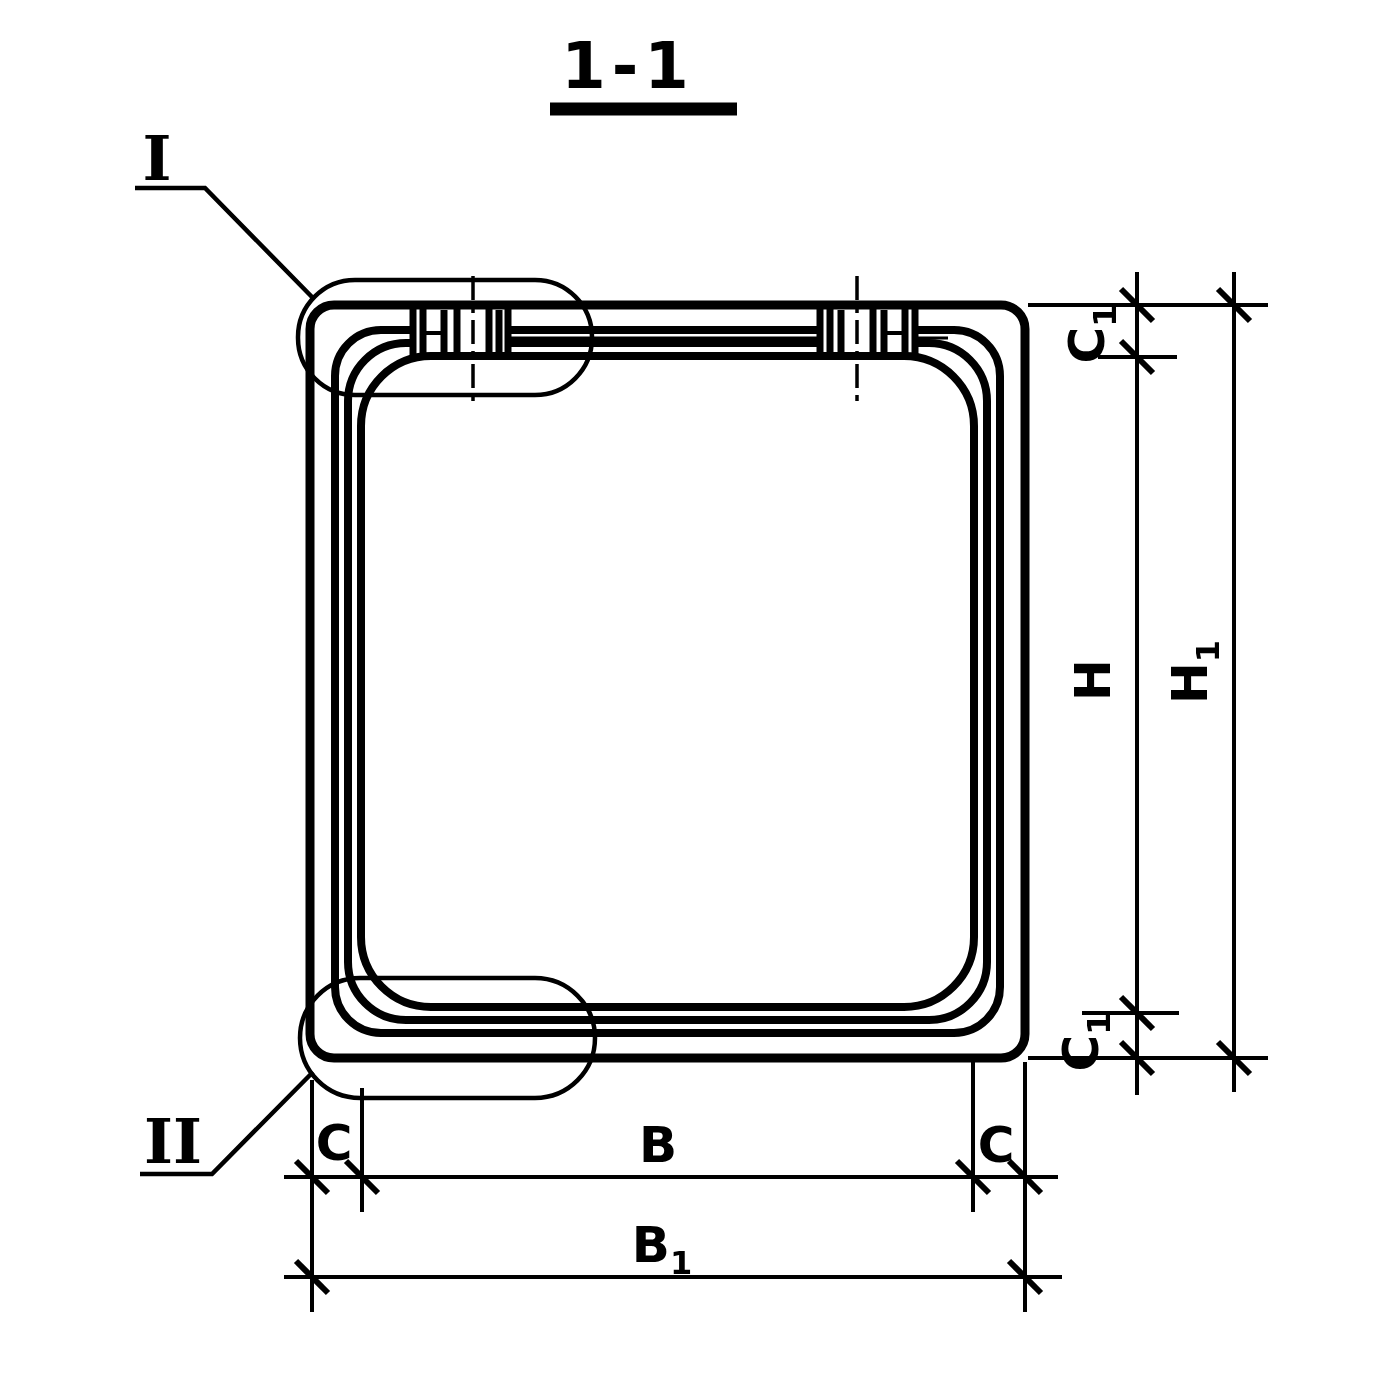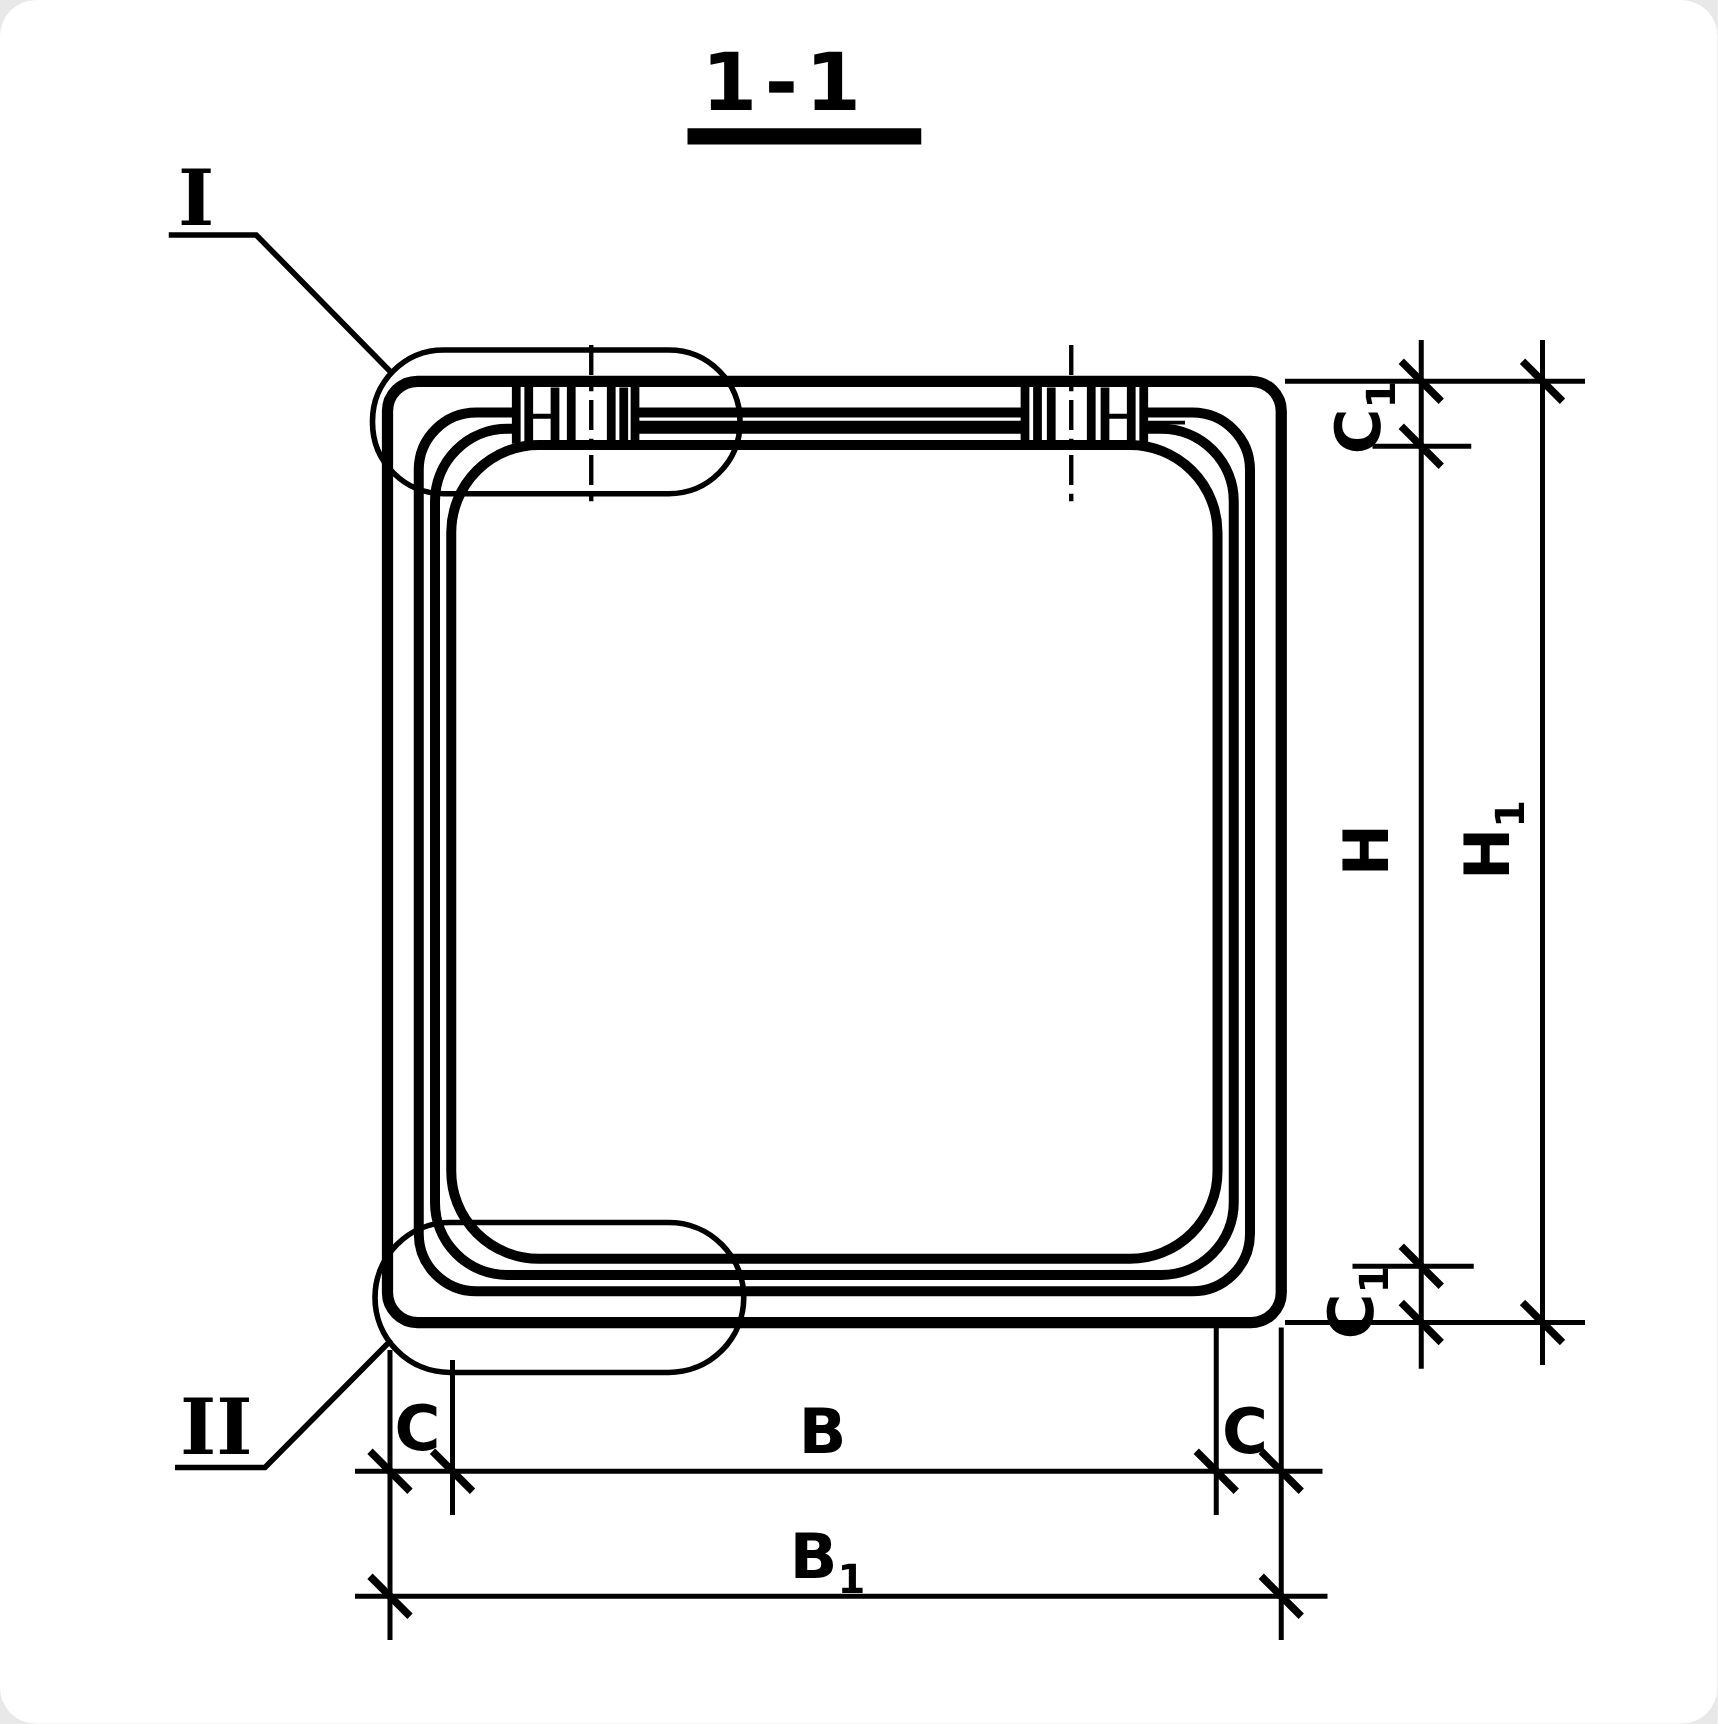--- a/index.html
+++ b/index.html
@@ -2,21 +2,20 @@
 <html><head>
 <meta charset="utf-8">
 <style>
   html,body{margin:0;padding:0;background:#e8e8e8;}
   #canvas{
     position:relative;
     width:1374px;height:1379px;
     background:#ffffff;
     font-family:"DejaVu Sans", sans-serif;
     overflow:hidden;
-    border-radius:29px;
   }
   svg{position:absolute;left:0;top:0;}
   text{fill:#000;}
   .dimtxt{font-family:"DejaVu Sans", sans-serif;font-weight:bold;font-size:50px;}
   .dimsub{font-family:"DejaVu Sans", sans-serif;font-weight:bold;font-size:32px;}
   .roman{font-family:"DejaVu Serif", serif;font-weight:bold;font-size:62px;}
   .title{font-family:"DejaVu Sans", sans-serif;font-weight:bold;font-size:64px;letter-spacing:6px;}
 </style>
 </head>
 <body>

